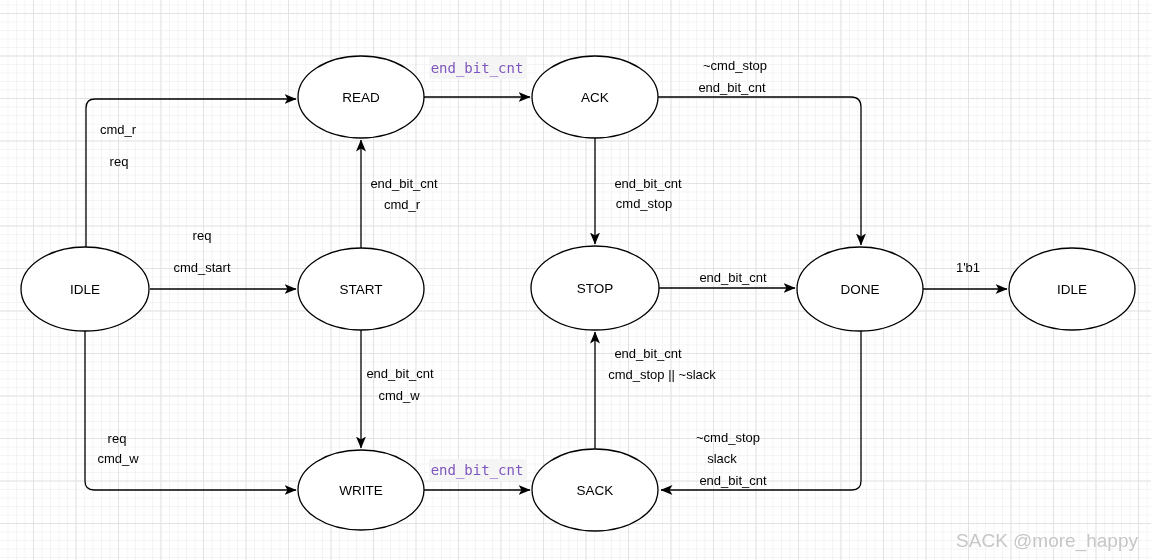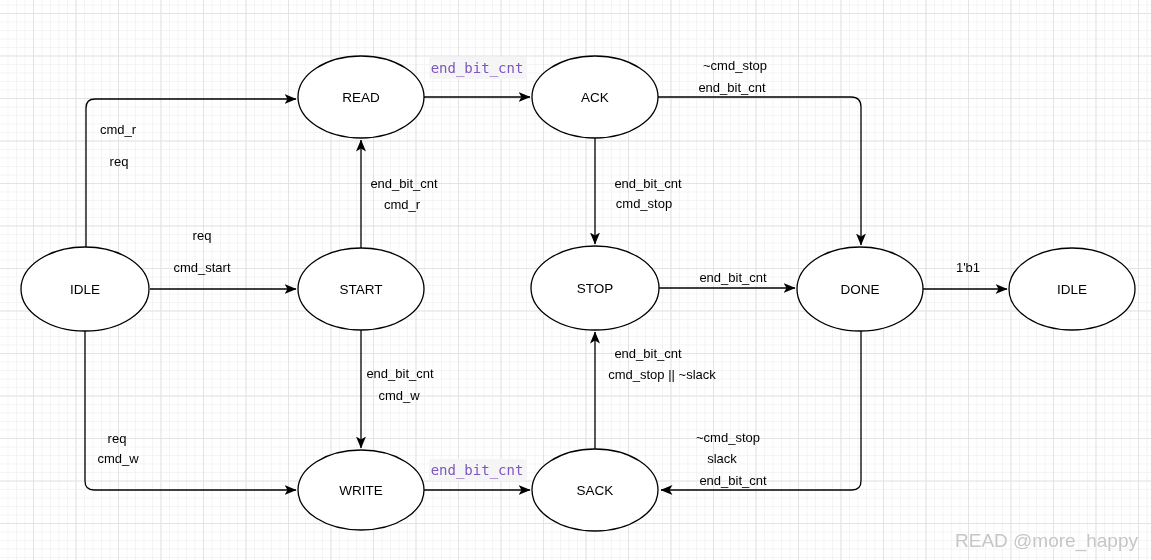--- a/index.html
+++ b/index.html
@@ -121,13 +121,13 @@
     <text class="edge-label" x="648" y="358">end_bit_cnt</text>
     <text class="edge-label" x="662" y="379">cmd_stop || ~slack</text>
 
     <g>
       <rect x="429" y="459" width="97" height="22" rx="2" fill="#f5f5f5"></rect>
       <text class="hl-label" x="477" y="475" fill="#7d55be">end_bit_cnt</text>
     </g>
   </g>
 </svg>
 
-<div class="watermark">READ @more_happy</div>
+<div class="watermark">SACK @more_happy</div>
 
 </body></html>

